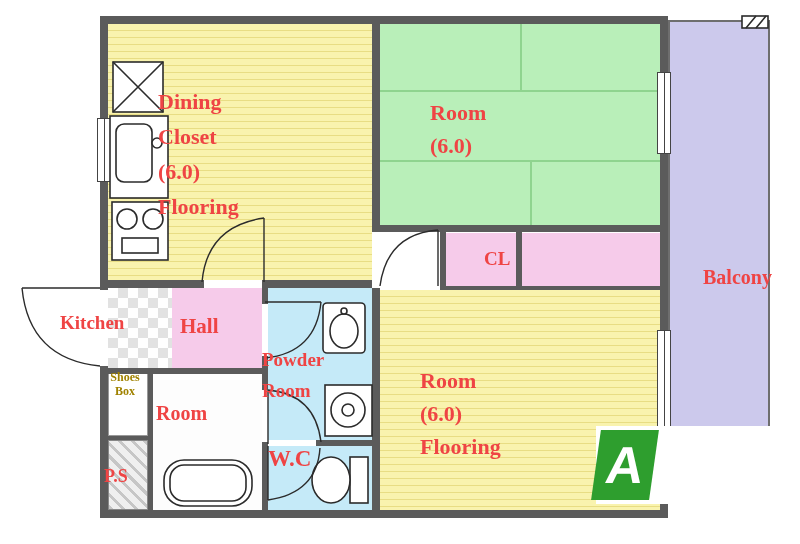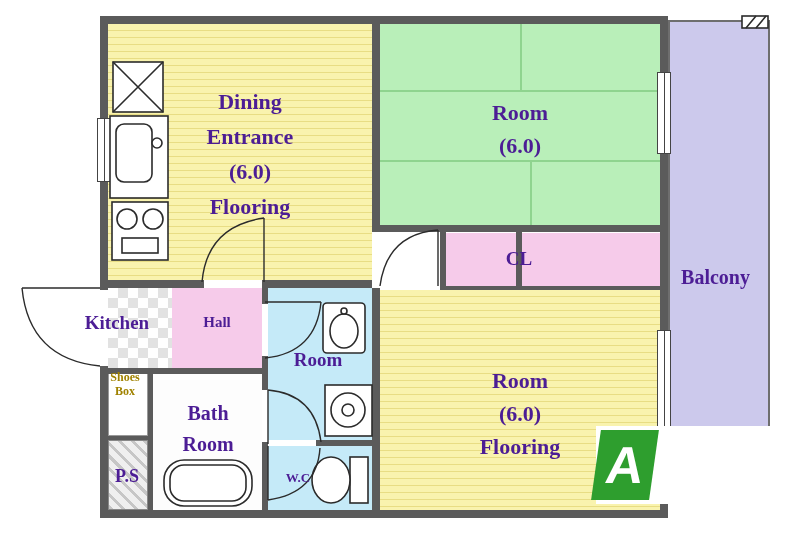--- a/index.html
+++ b/index.html
@@ -12,21 +12,21 @@
   .pink{background:#f6cbea;}
   .blue{background:#c5eaf8;}
   .green{background:#b9efb9;}
   .lavender{background:#ccc9ec;border:2px solid #6e6e6e;box-sizing:border-box;}
   .checker{background:#fff;background-image:repeating-conic-gradient(#e2e2e2 0% 25%,#ffffff 0% 50%);background-size:20px 20px;}
   .hatch{background:repeating-linear-gradient(45deg,#c6c6c6 0 3px,#efefef 3px 9px);border:1px solid #888;box-sizing:border-box;}
   .shoes-area{background:#fff;border:1px solid #999;box-sizing:border-box;}
   .tatami{position:absolute;background:#8fd48f;}
   .window{position:absolute;background:#fff;border:1px solid #444;box-sizing:border-box;}
   .window i{position:absolute;left:50%;top:0;bottom:0;width:1px;background:#444;}
-  .lbl{position:absolute;color:#4c1d95;font-weight:700;text-align:center;white-space:nowrap;}
+  .lbl{position:absolute;color:#ef4444;font-weight:700;text-align:left;white-space:nowrap;}
   .lbl-sm{position:absolute;color:#a08200;font-weight:700;text-align:center;white-space:nowrap;}
   #svglayer{position:absolute;left:0;top:0;pointer-events:none;}
   .logo{position:absolute;left:596px;top:426px;width:196px;height:78px;background:#fff;
         display:flex;align-items:center;font-family:"Liberation Sans","DejaVu Sans",sans-serif;}
   .logo-a{width:58px;height:70px;background:#2e9e2e;transform:skewX(-8deg);display:flex;
           align-items:center;justify-content:center;color:#fff;font-size:52px;font-weight:700;}
   .logo-rest{margin-left:4px;font-size:56px;font-weight:700;color:#fff;line-height:70px;letter-spacing:1px;
         text-shadow:3px 0 0 #2e9e2e,-3px 0 0 #2e9e2e,0 3px 0 #2e9e2e,0 -3px 0 #2e9e2e,
         2px 2px 0 #2e9e2e,-2px -2px 0 #2e9e2e,2px -2px 0 #2e9e2e,-2px 2px 0 #2e9e2e;}
 </style>
@@ -149,48 +149,48 @@
       </g>
       <g>
         <path d="M268,446 L268,500"></path>
           <path d="M268,500 Q317,493 320,448"></path>
       </g>
     </g>
   </svg>
 
   <div class="lbl" style="left:158px;top:84px;width:184px;font-size:22px;line-height:35px;">
     <div>Dining</div>
-    <div>Entrance</div>
+    <div>Closet</div>
     <div>(6.0)</div>
     <div>Flooring</div>
   </div>
   <div class="lbl" style="left:430px;top:96px;width:180px;font-size:22px;line-height:33px;">
     <div>Room</div>
     <div>(6.0)</div>
   </div>
   <div class="lbl" style="left:446px;top:248px;width:70px;font-size:19px;padding-left:38px;">
     <div>CL</div>
   </div>
-  <div class="lbl" style="left:668px;top:266px;width:95px;font-size:20px;">
+  <div class="lbl" style="left:668px;top:266px;width:95px;font-size:20px;padding-left:35px;">
     <div>Balcony</div>
   </div>
   <div class="lbl" style="left:60px;top:312px;width:114px;font-size:19px;">
     <div>Kitchen</div>
   </div>
-  <div class="lbl" style="left:172px;top:314px;width:90px;font-size:15px;">
+  <div class="lbl" style="left:180px;top:314px;width:90px;font-size:21px;">
     <div>Hall</div>
   </div>
   <div class="lbl" style="left:262px;top:344px;width:112px;font-size:19px;line-height:31px;">
+    <div>Powder</div>
     <div>Room</div>
   </div>
   <div class="lbl" style="left:156px;top:398px;width:104px;font-size:20px;line-height:31px;">
-    <div>Bath</div>
-    <div>Room</div>
-  </div>
-  <div class="lbl" style="left:268px;top:470px;width:60px;font-size:13px;">
+    <div>Room</div>
+  </div>
+  <div class="lbl" style="left:268px;top:446px;width:60px;font-size:23px;">
     <div>W.C</div>
   </div>
   <div class="lbl" style="left:104px;top:466px;width:46px;font-size:18px;">
     <div>P.S</div>
   </div>
   <div class="lbl-sm" style="left:100px;top:370px;width:50px;font-size:12px;line-height:14px;">
     <div>Shoes</div>
     <div>Box</div>
   </div>
   <div class="lbl" style="left:420px;top:364px;width:200px;font-size:22px;line-height:33px;">

